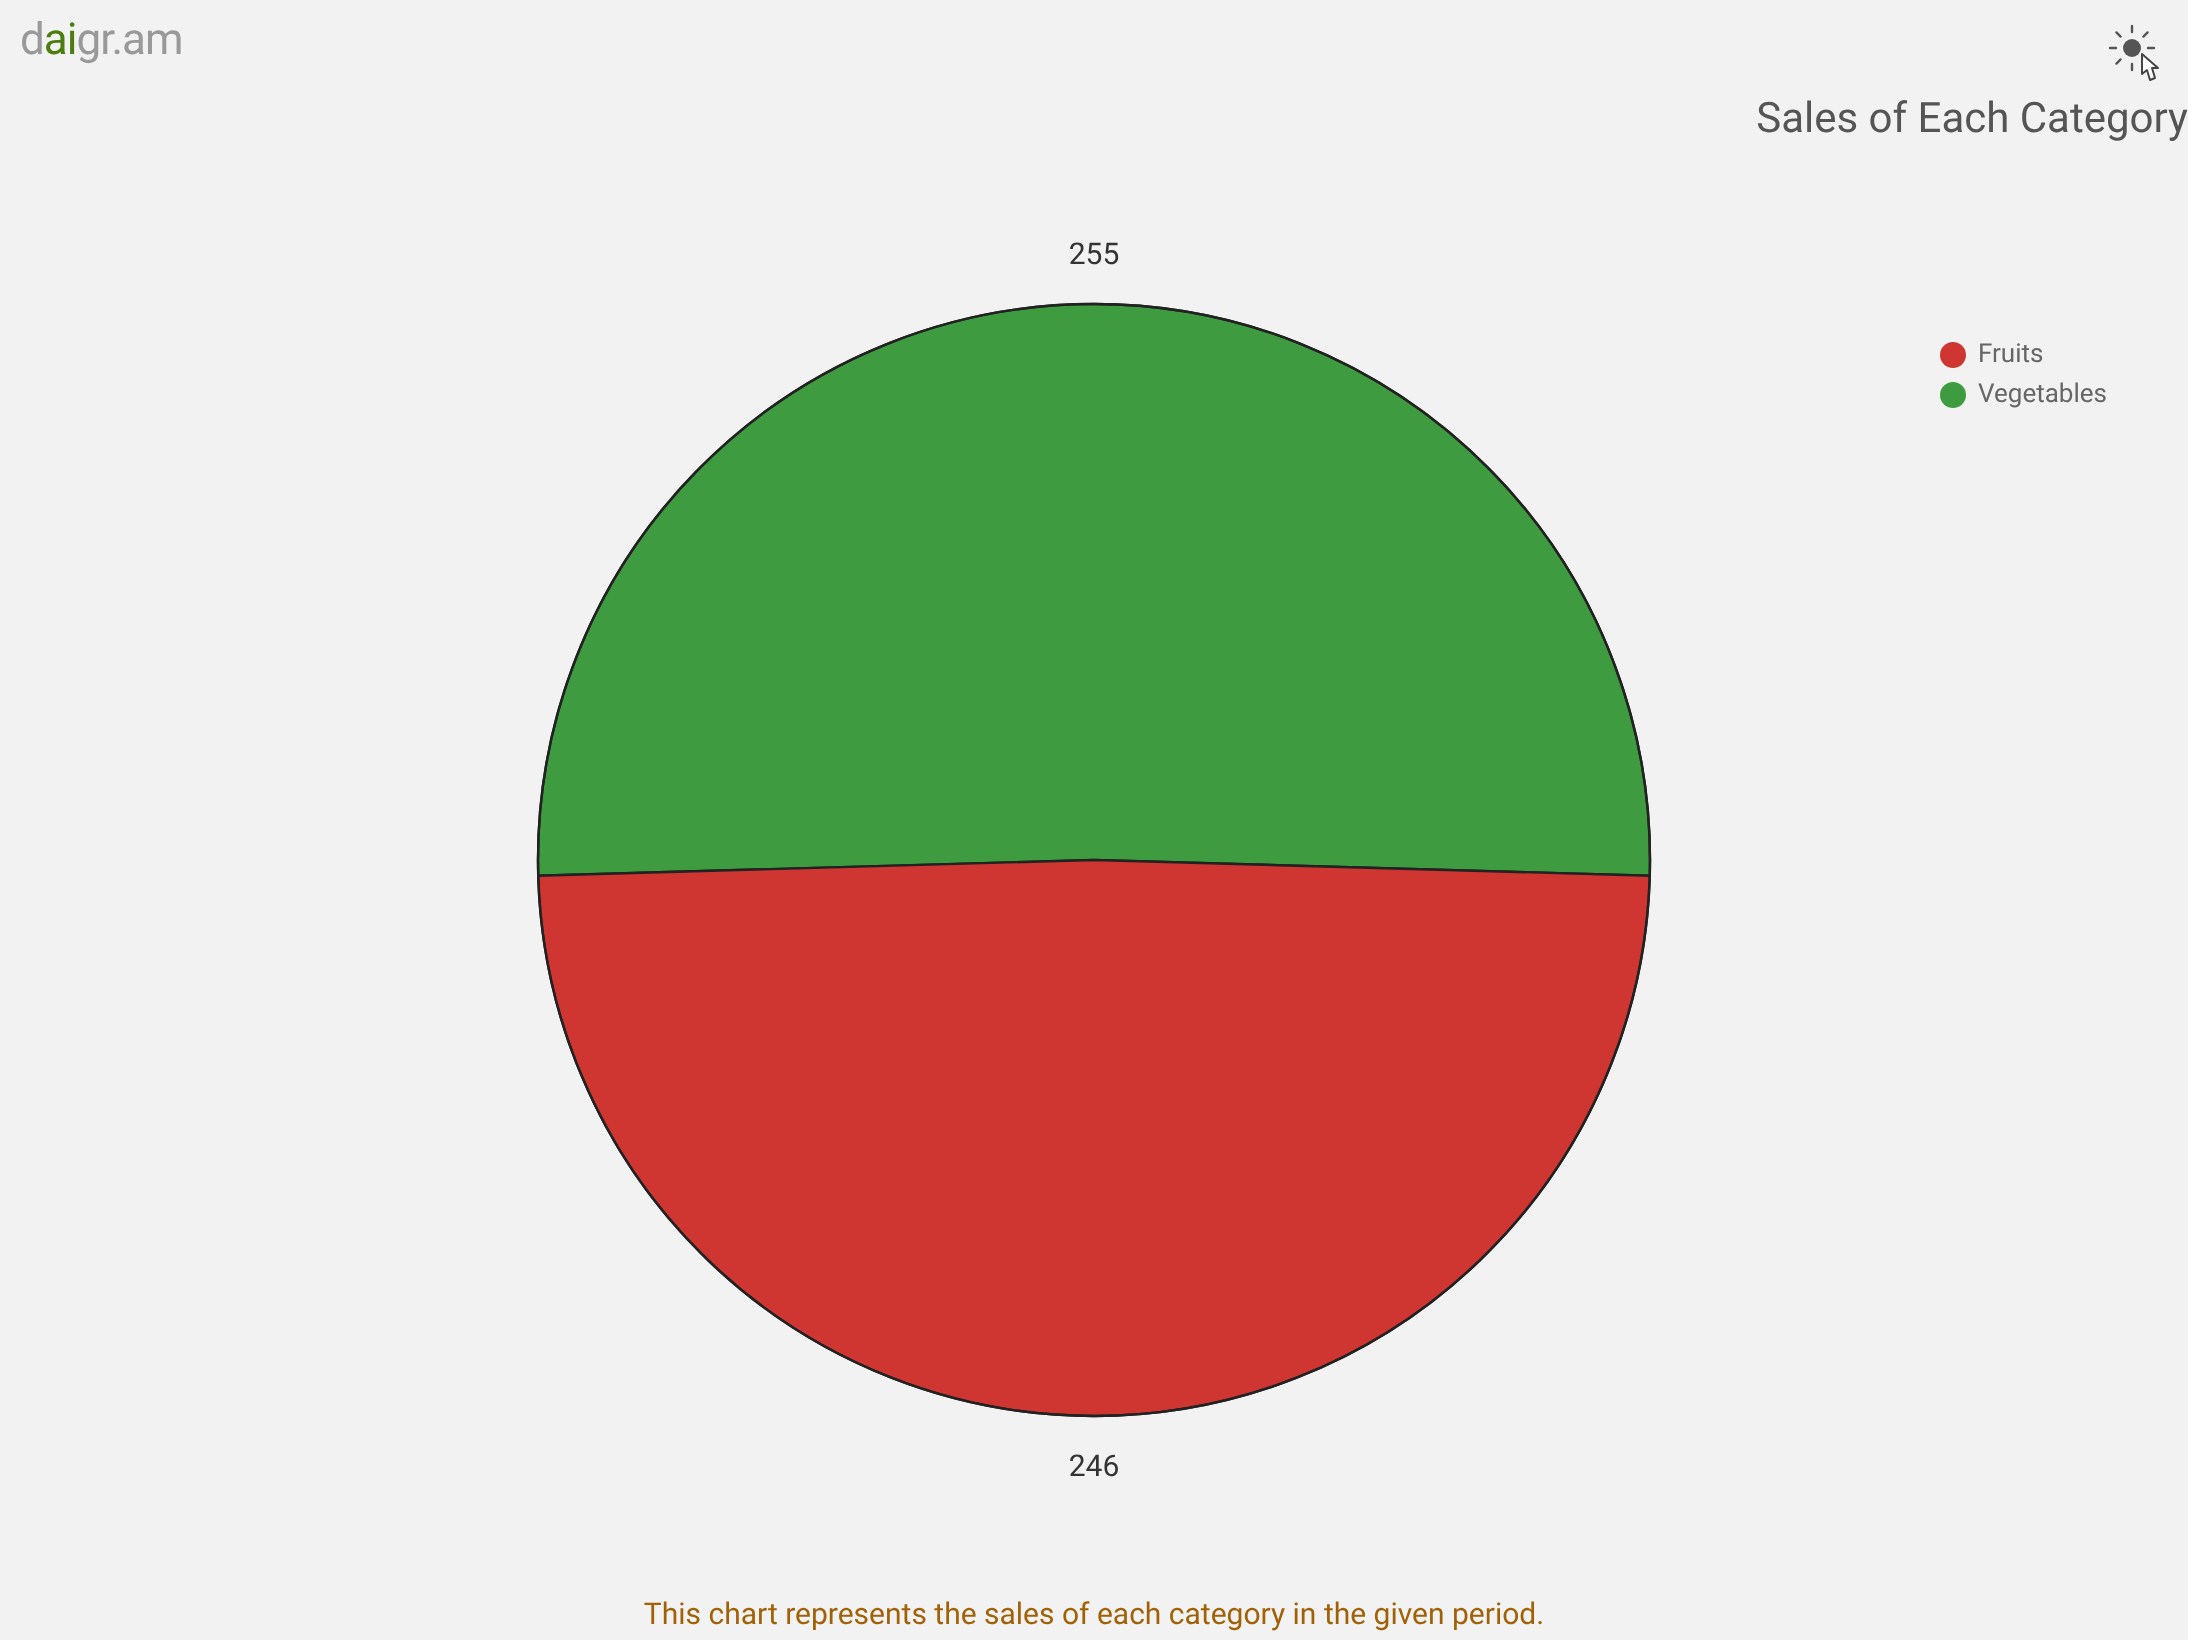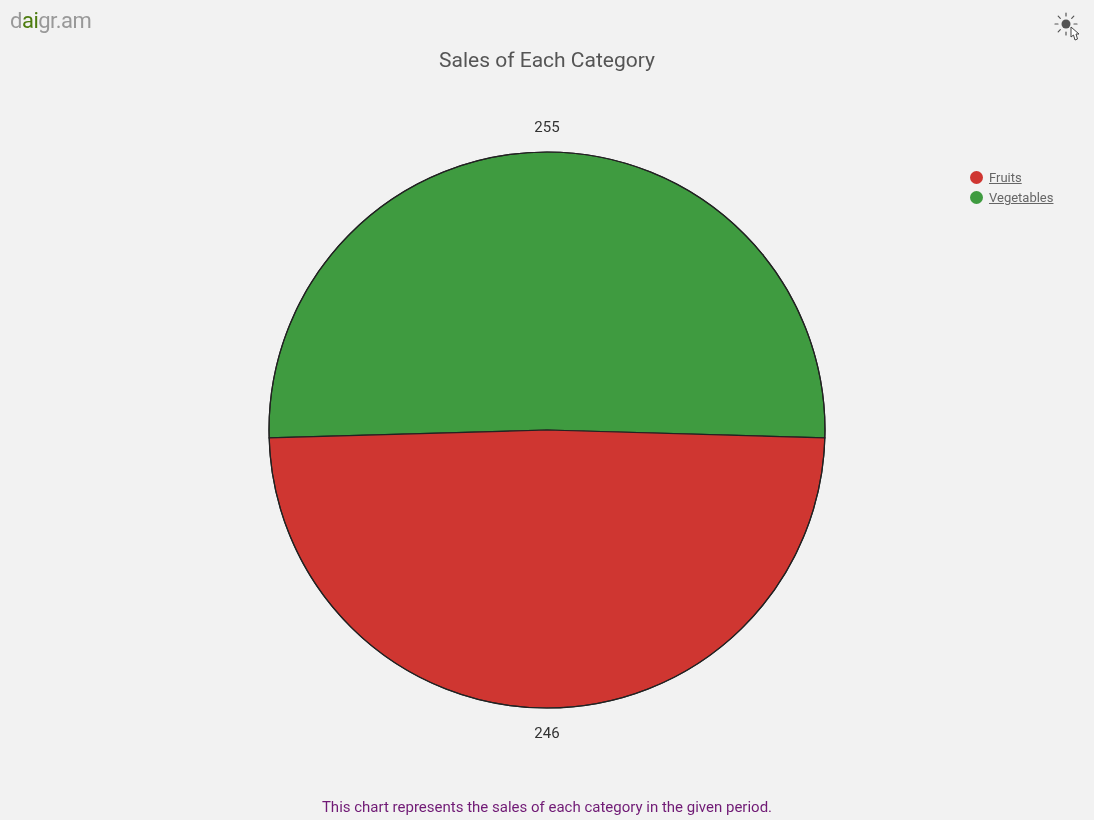--- a/index.html
+++ b/index.html
@@ -32,60 +32,59 @@
       cursor: pointer;
       display: flex;
       align-items: center;
       justify-content: center;
     }
     .title {
       position: absolute;
       top: 48px;
       left: 0;
       right: 0;
-      text-align: center;
+      text-align: right;
       font-size: 21px;
       color: #555;
       font-weight: 400;
     }
     .chart-container {
       position: absolute;
       top: 100px;
       left: 0;
       width: 882px;
       height: 660px;
     }
     .legend {
       position: absolute;
       top: 170px;
       left: 970px;
       font-size: 13px;
       color: #666;
-      text-decoration: underline;
     }
     .legend-item {
       display: flex;
       align-items: center;
       margin-bottom: 5px;
     }
     .legend-swatch {
       width: 13px;
       height: 13px;
       border-radius: 50%;
       margin-right: 6px;
       flex-shrink: 0;
     }
     .caption {
       position: absolute;
       bottom: 4px;
       left: 0;
       right: 0;
       text-align: center;
       font-size: 15px;
-      color: #701a75;
+      color: #a16207;
     }
     .cursor-icon {
       position: absolute;
       top: 24px;
       right: 8px;
       pointer-events: none;
     }
   </style>
 </head>
 <body>

